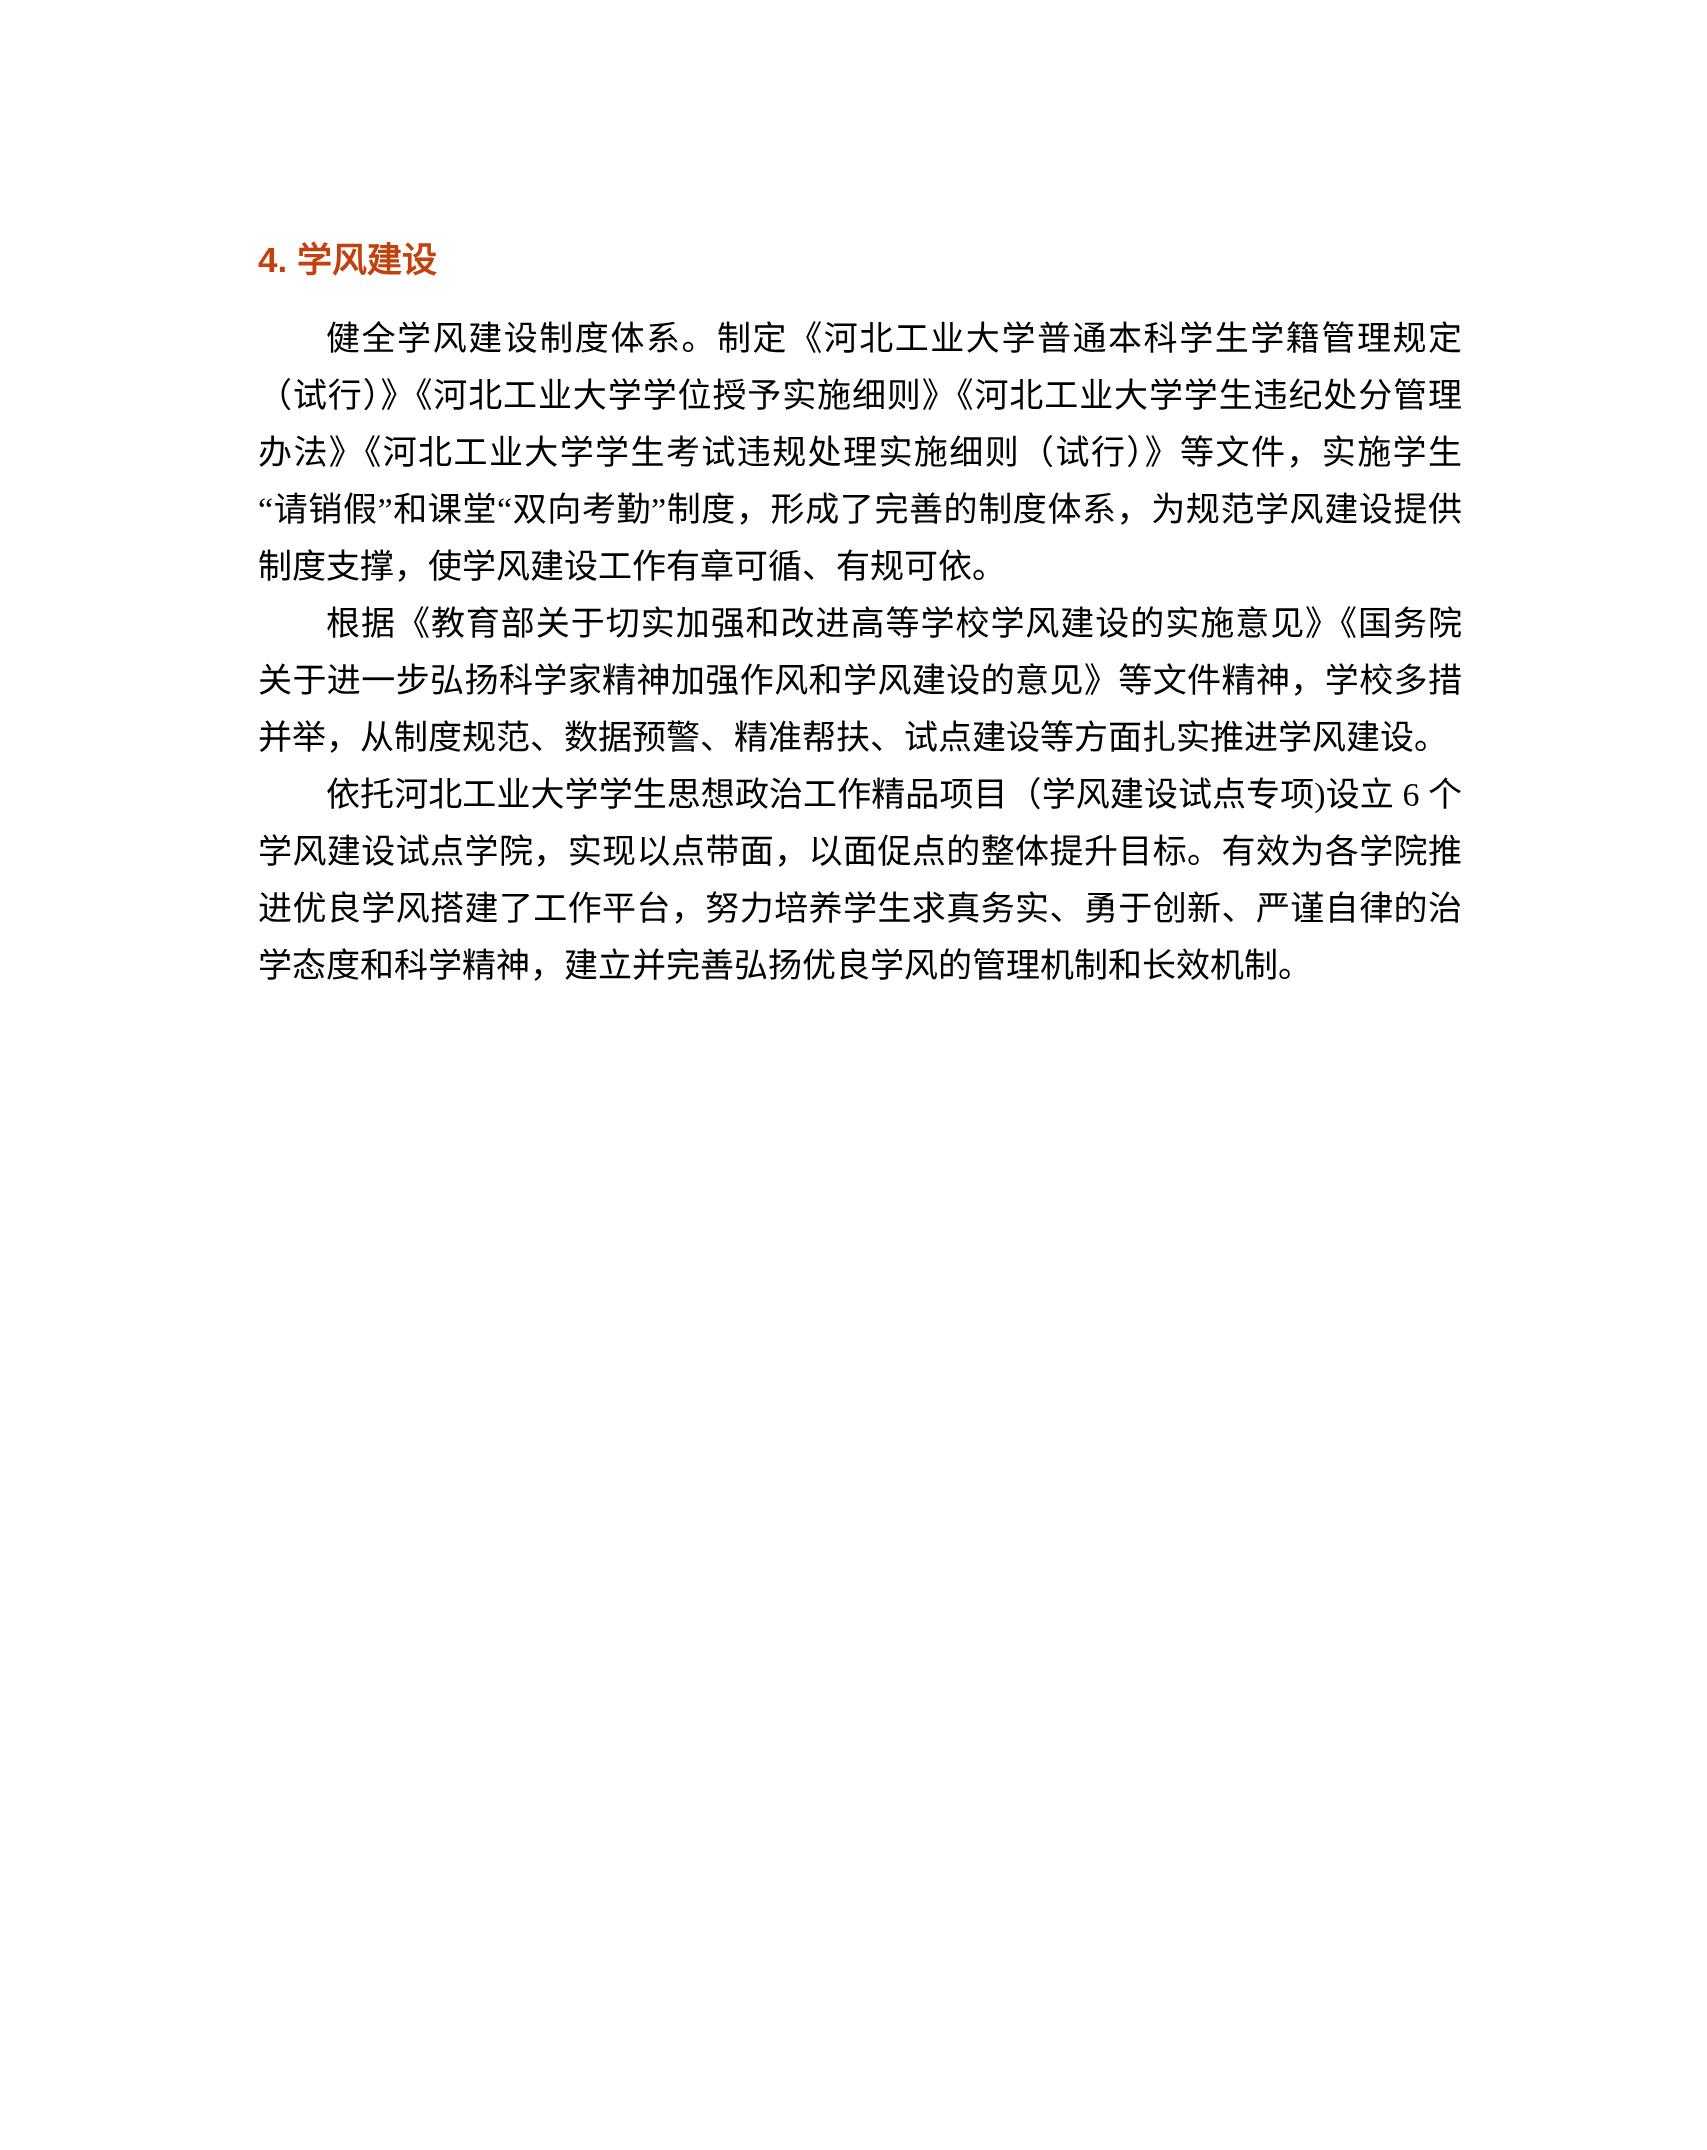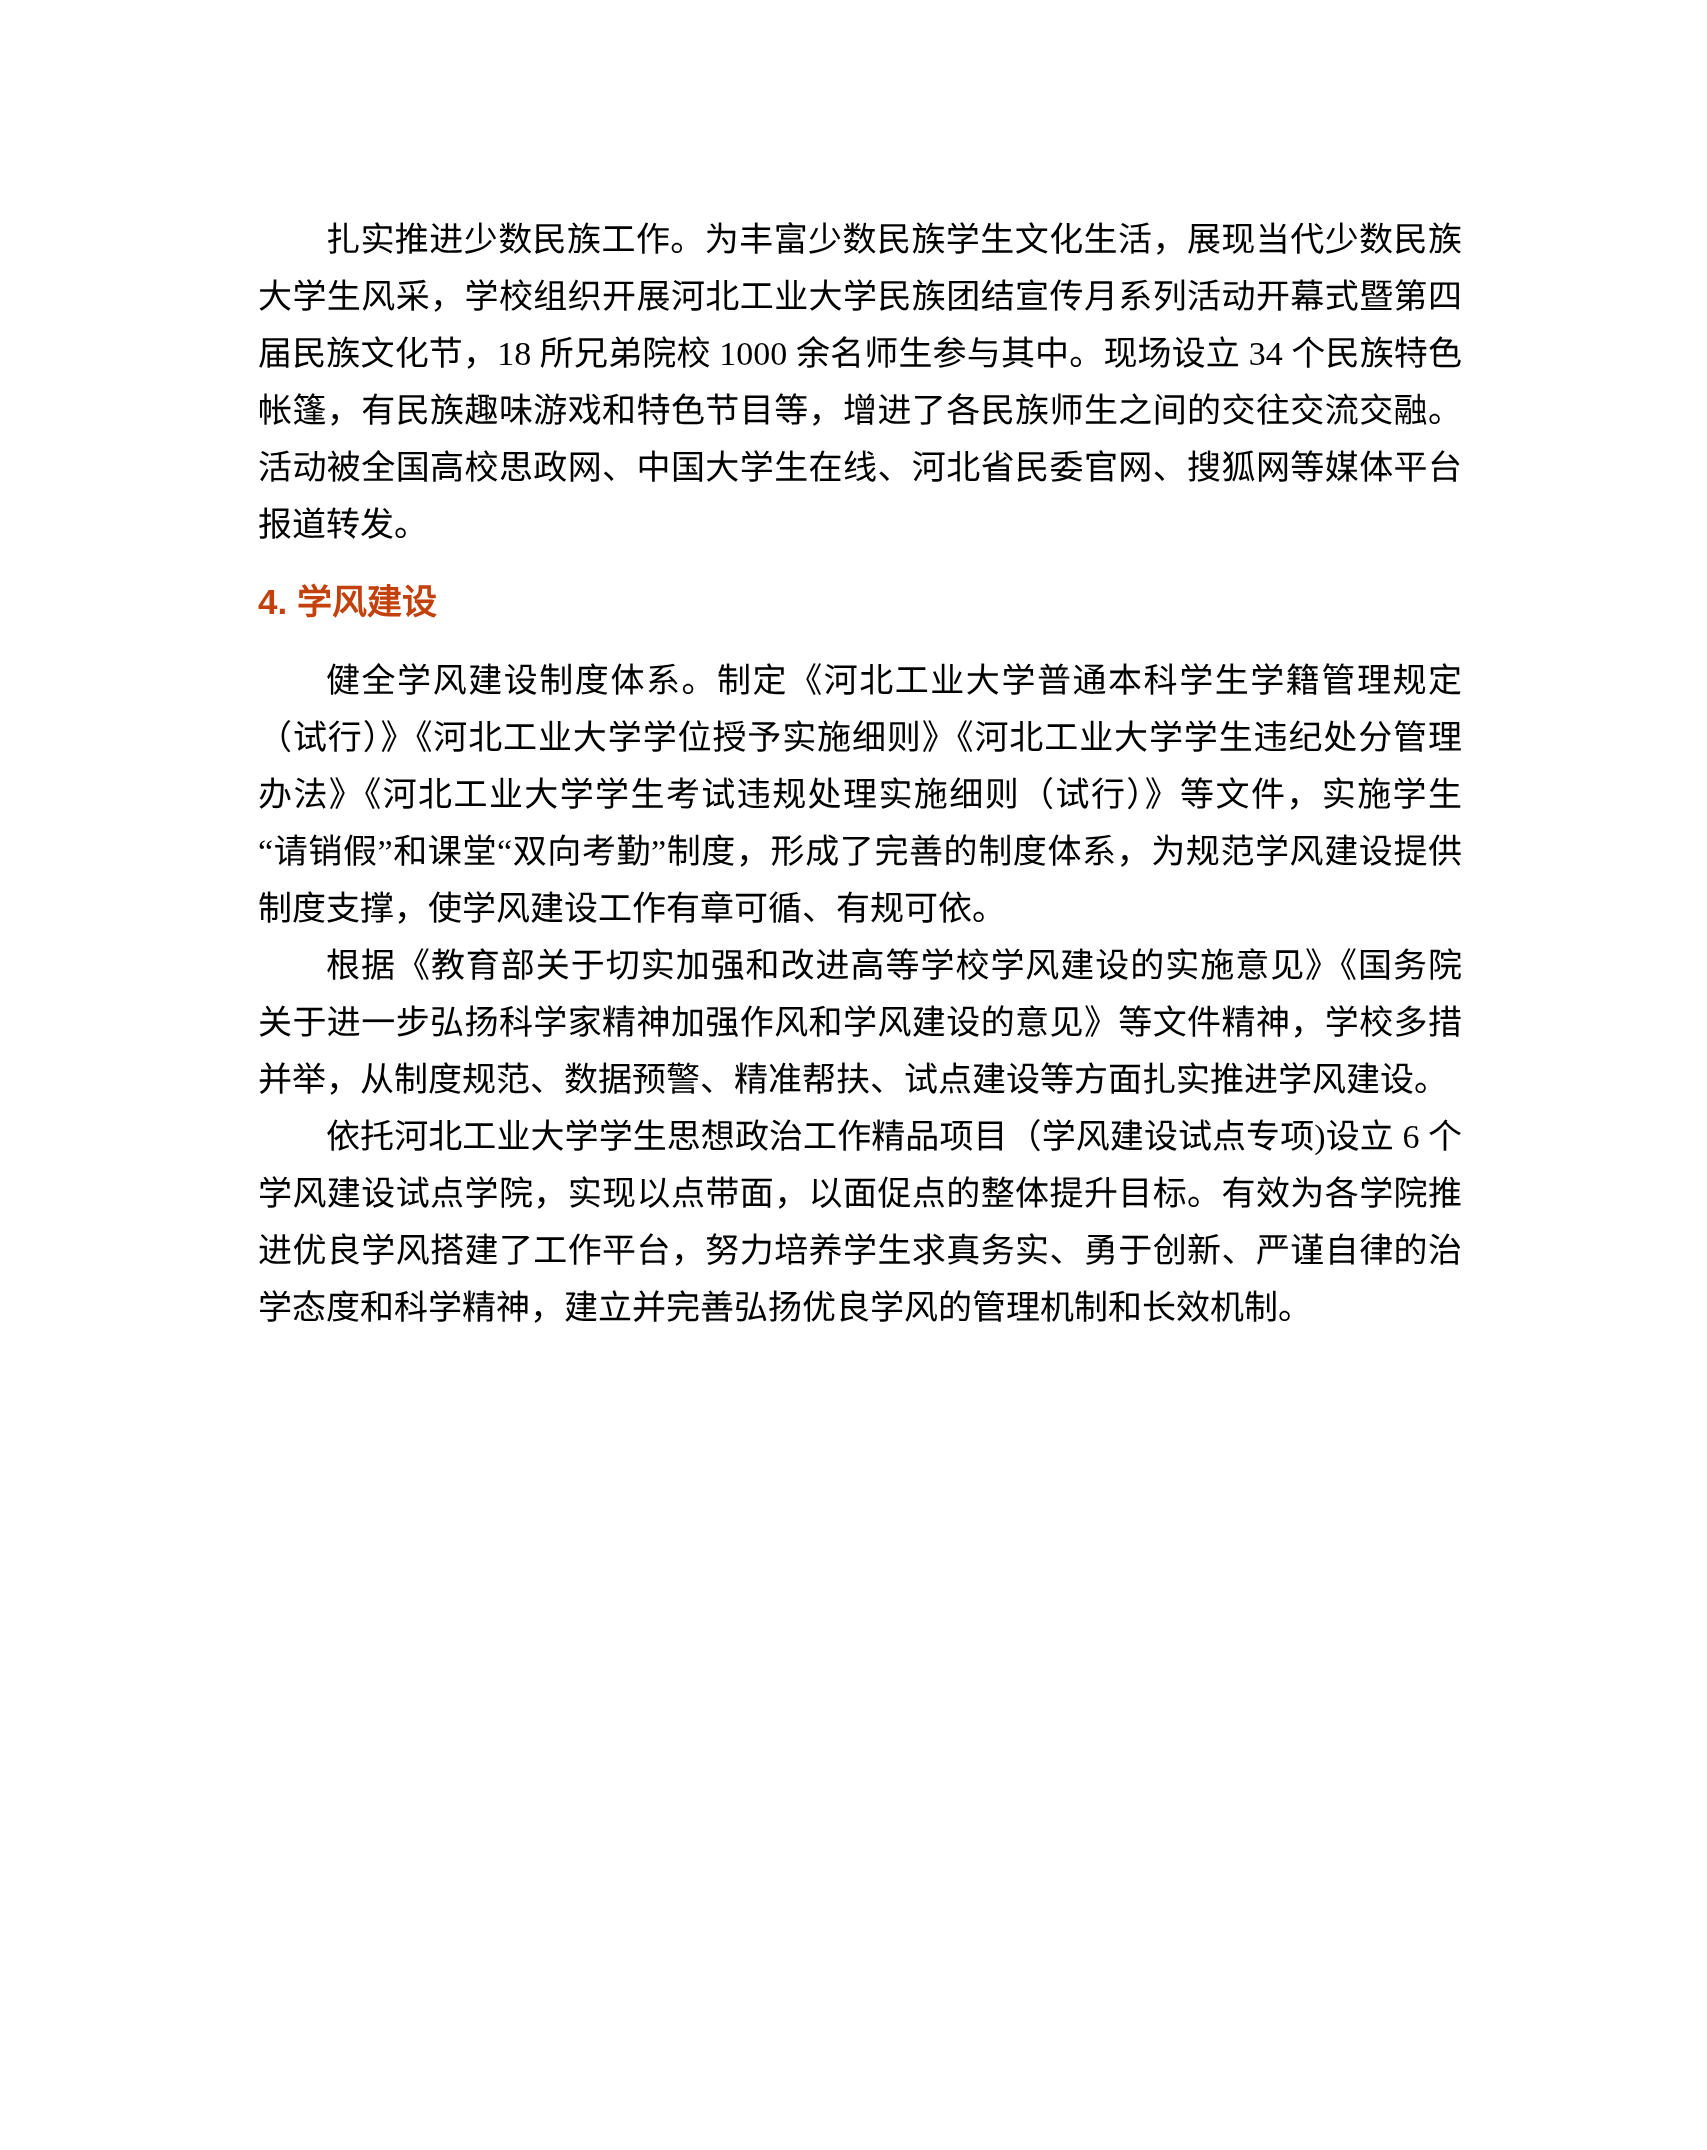--- a/index.html
+++ b/index.html
@@ -41,21 +41,20 @@
     font-size: 35px;
     line-height: 57px;
     color: #c2410c;
   }
 </style>
 </head>
 <body>
 
 <div class="page">
   <div class="content">
-    <p class="body-para">扎实推进少数民族工作。为丰富少数民族学生文化生活，展现当代少数民族大学生风采，学校组织开展河北工业大学民族团结宣传月系列活动开幕式暨第四届民族文化节，18 所兄弟院校 1000 余名师生参与其中。现场设立 34 个民族特色帐篷，有民族趣味游戏和特色节目等，增进了各民族师生之间的交往交流交融。活动被全国高校思政网、中国大学生在线、河北省民委官网、搜狐网等媒体平台报道转发。</p>
 
     <h2 class="section-heading">4. 学风建设</h2>
 
     <p class="body-para">健全学风建设制度体系。制定《河北工业大学普通本科学生学籍管理规定（试行）》《河北工业大学学位授予实施细则》《河北工业大学学生违纪处分管理办法》《河北工业大学学生考试违规处理实施细则（试行）》等文件，实施学生“请销假”和课堂“双向考勤”制度，形成了完善的制度体系，为规范学风建设提供制度支撑，使学风建设工作有章可循、有规可依。</p>
 
     <p class="body-para">根据《教育部关于切实加强和改进高等学校学风建设的实施意见》《国务院关于进一步弘扬科学家精神加强作风和学风建设的意见》等文件精神，学校多措并举，从制度规范、数据预警、精准帮扶、试点建设等方面扎实推进学风建设。</p>
 
 
 
     <p class="body-para">依托河北工业大学学生思想政治工作精品项目（学风建设试点专项)设立 6 个学风建设试点学院，实现以点带面，以面促点的整体提升目标。有效为各学院推进优良学风搭建了工作平台，努力培养学生求真务实、勇于创新、严谨自律的治学态度和科学精神，建立并完善弘扬优良学风的管理机制和长效机制。</p>

